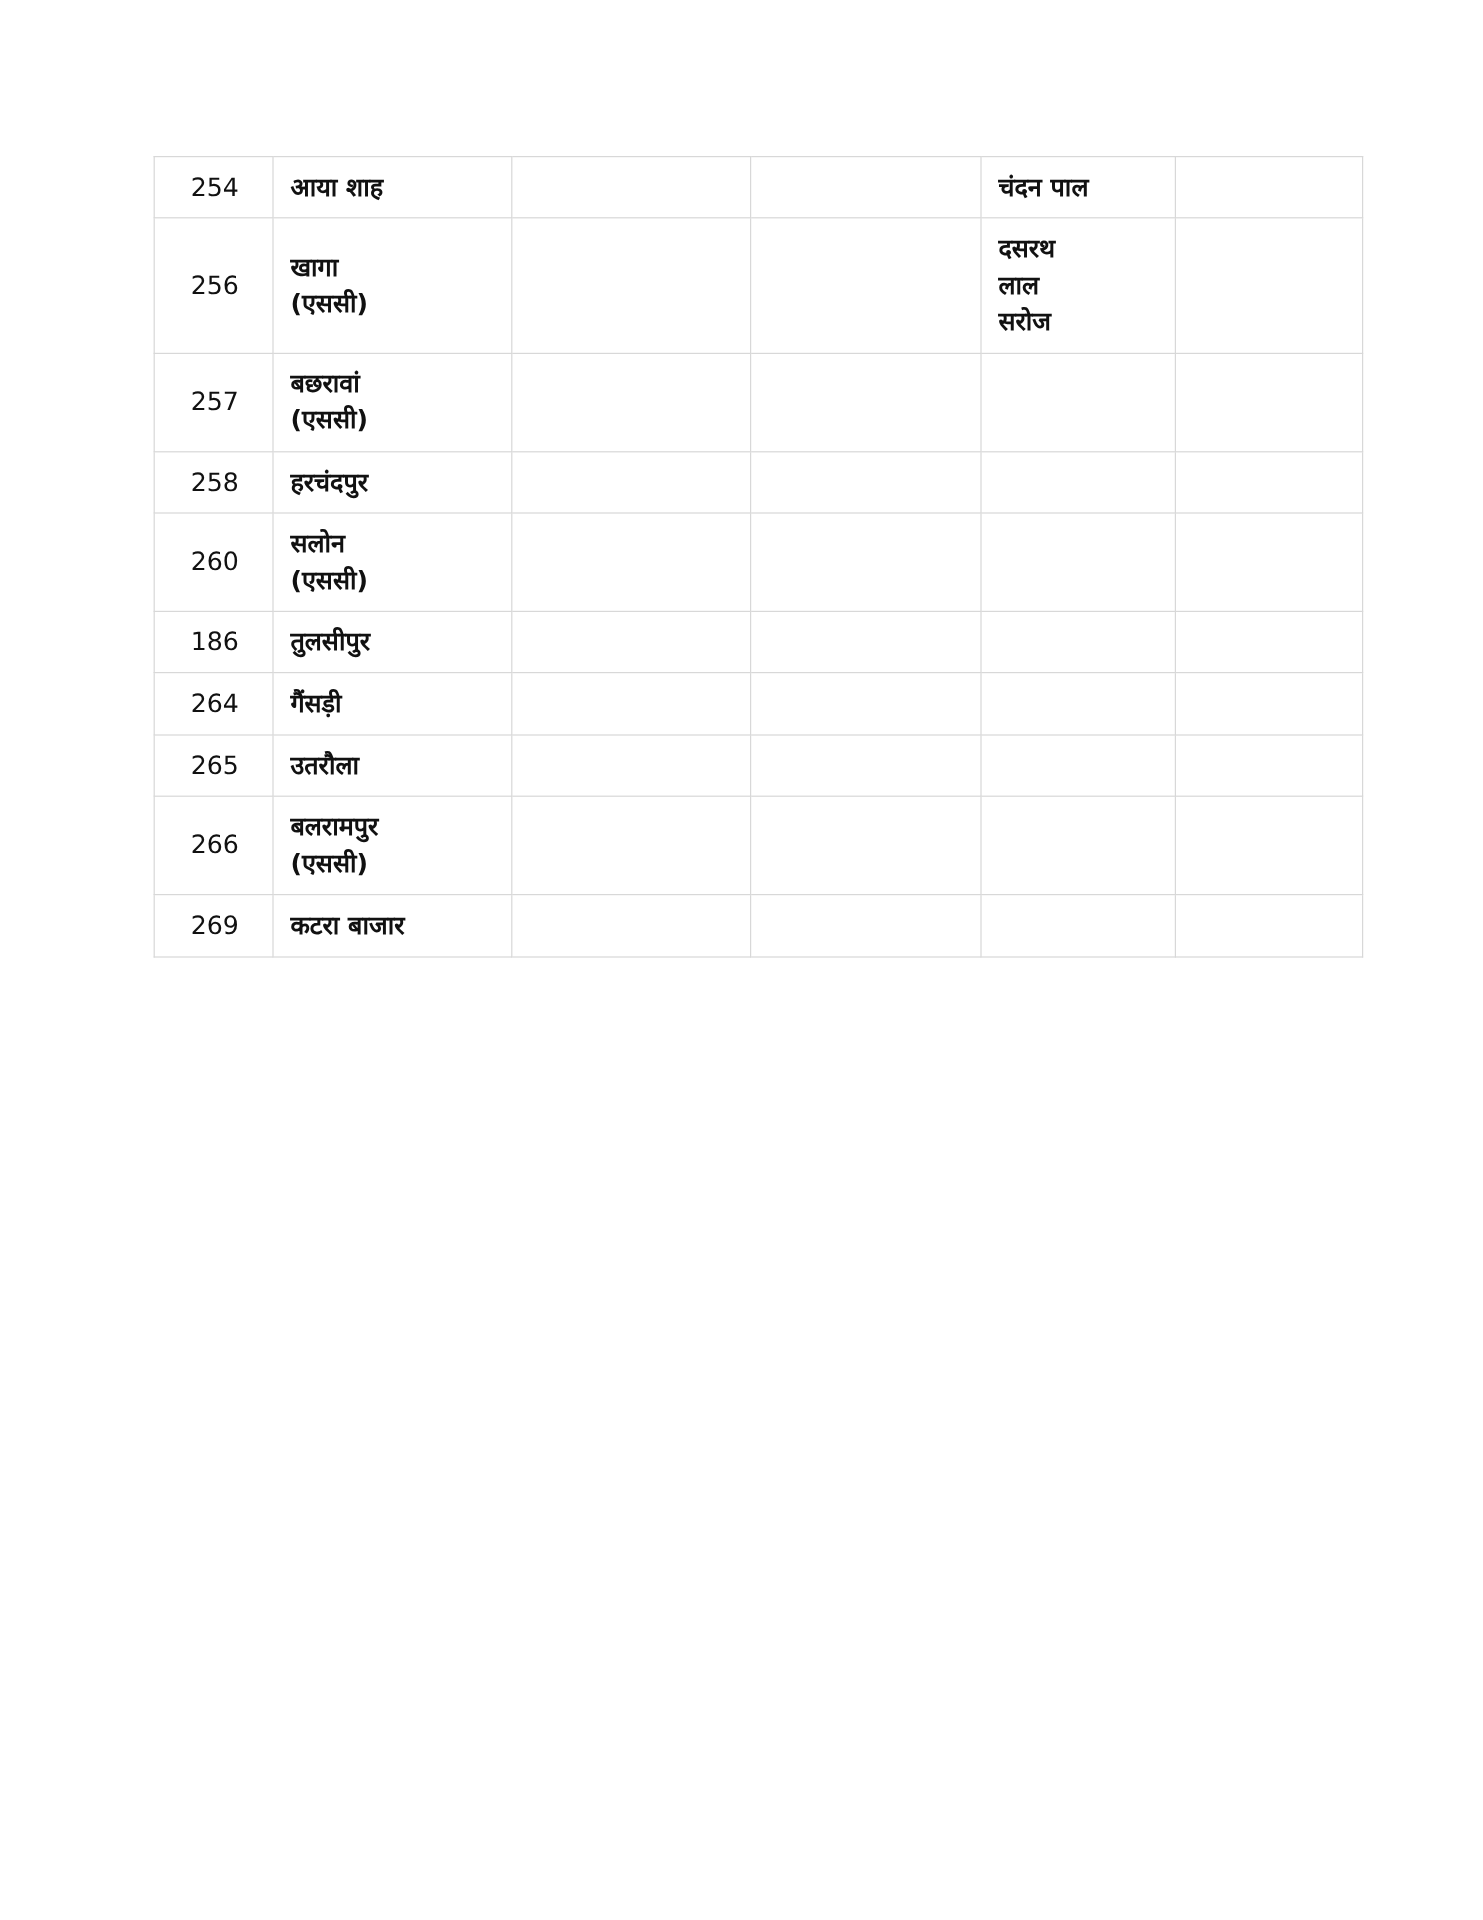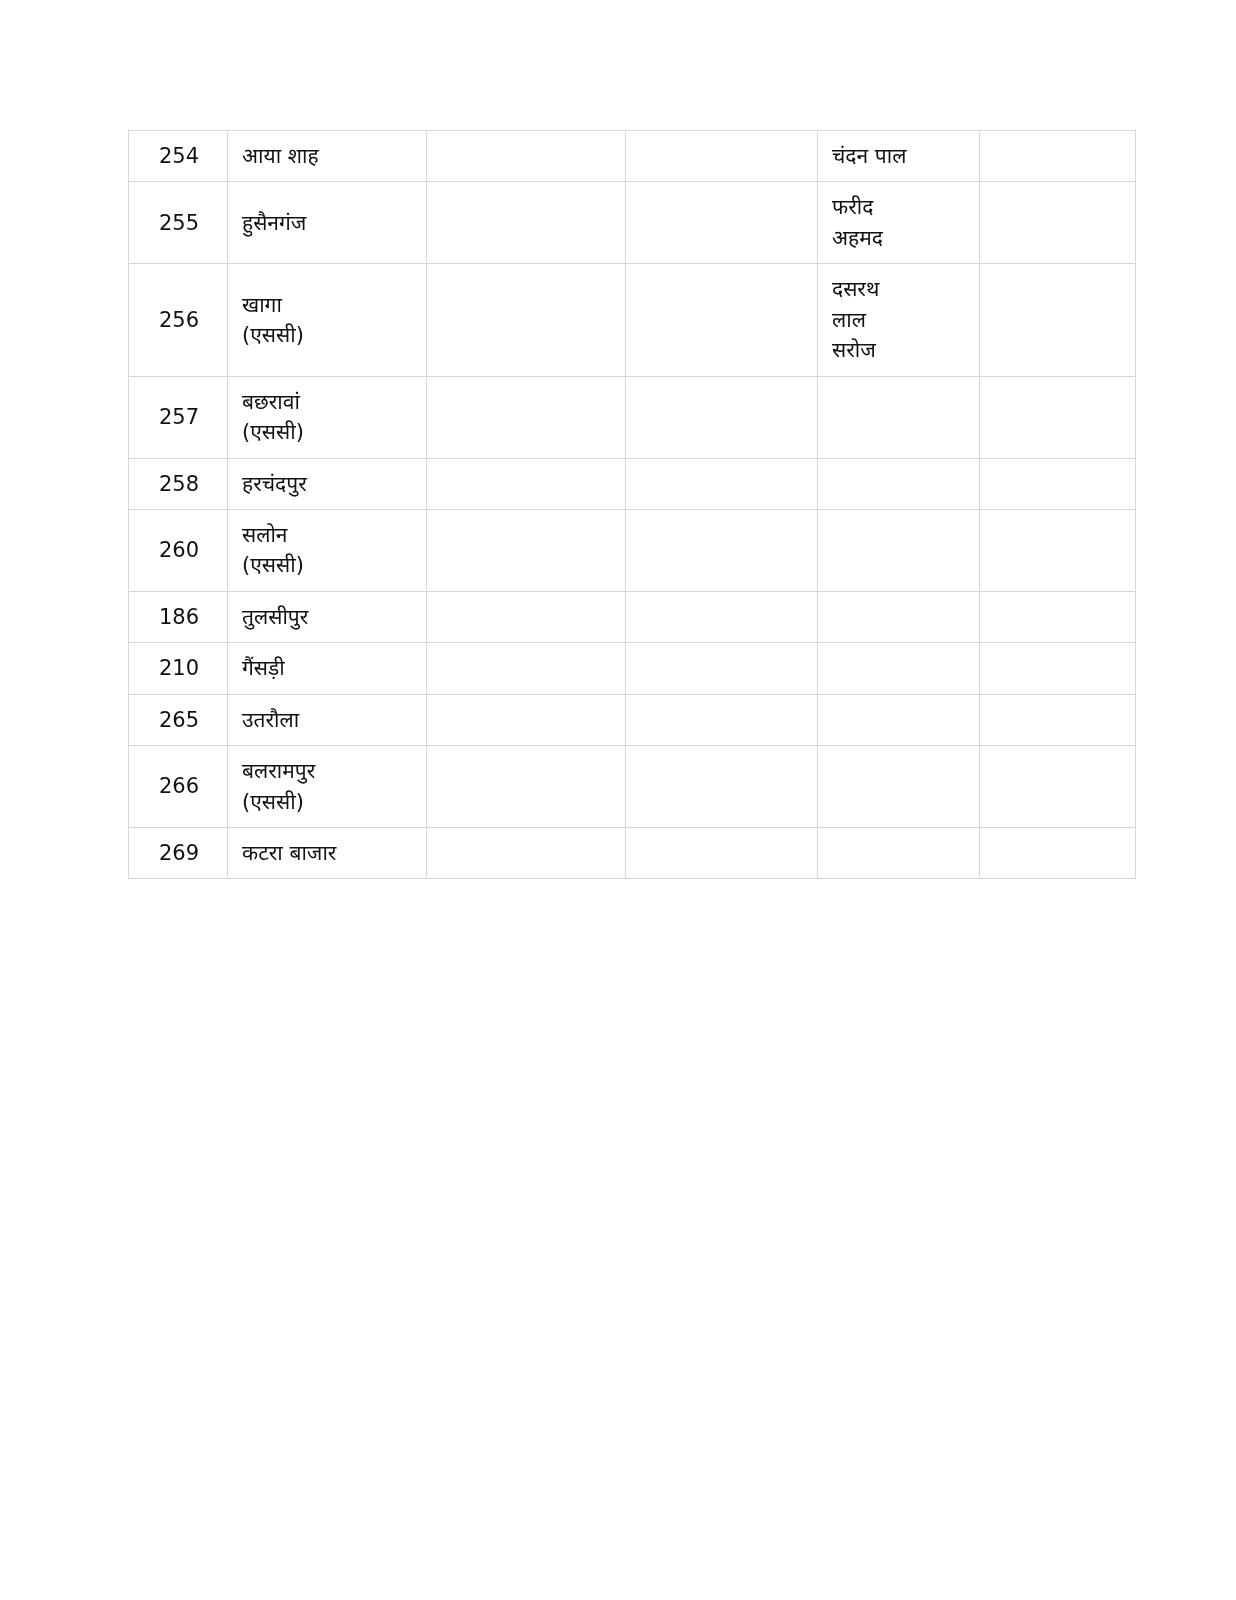--- a/index.html
+++ b/index.html
@@ -53,50 +53,38 @@
   }
   td.col-person {
     width: 135px;
   }
   td.col-blank3 {
     width: 129px;
   }
   .cell-line {
     display: block;
     white-space: pre;
+    font-weight: bold;
   }
 </style>
 </head>
 <body>
 
 <div class="page">
   <table class="data-table">
     <tbody>
         <tr>
           <td class="col-num">254</td>
           <td class="col-name">
             <span class="cell-line">आया शाह</span>
           </td>
           <td class="col-blank1">&nbsp;</td>
           <td class="col-blank2">&nbsp;</td>
           <td class="col-person">
             <span class="cell-line">चंदन पाल</span>
-          </td>
-          <td class="col-blank3">&nbsp;</td>
-        </tr>
-        <tr>
-          <td class="col-num">255</td>
-          <td class="col-name">
-            <span class="cell-line">हुसैनगंज</span>
-          </td>
-          <td class="col-blank1">&nbsp;</td>
-          <td class="col-blank2">&nbsp;</td>
-          <td class="col-person">
-            <span class="cell-line">फरीद</span>
-            <span class="cell-line">अहमद</span>
           </td>
           <td class="col-blank3">&nbsp;</td>
         </tr>
         <tr>
           <td class="col-num">256</td>
           <td class="col-name">
             <span class="cell-line">खागा</span>
             <span class="cell-line">(एससी)</span>
           </td>
           <td class="col-blank1">&nbsp;</td>
@@ -144,21 +132,21 @@
           <td class="col-num">186</td>
           <td class="col-name">
             <span class="cell-line">तुलसीपुर</span>
           </td>
           <td class="col-blank1">&nbsp;</td>
           <td class="col-blank2">&nbsp;</td>
           <td class="col-person">&nbsp;</td>
           <td class="col-blank3">&nbsp;</td>
         </tr>
         <tr>
-          <td class="col-num">210</td>
+          <td class="col-num">264</td>
           <td class="col-name">
             <span class="cell-line">गैंसड़ी</span>
           </td>
           <td class="col-blank1">&nbsp;</td>
           <td class="col-blank2">&nbsp;</td>
           <td class="col-person">&nbsp;</td>
           <td class="col-blank3">&nbsp;</td>
         </tr>
         <tr>
           <td class="col-num">265</td>

